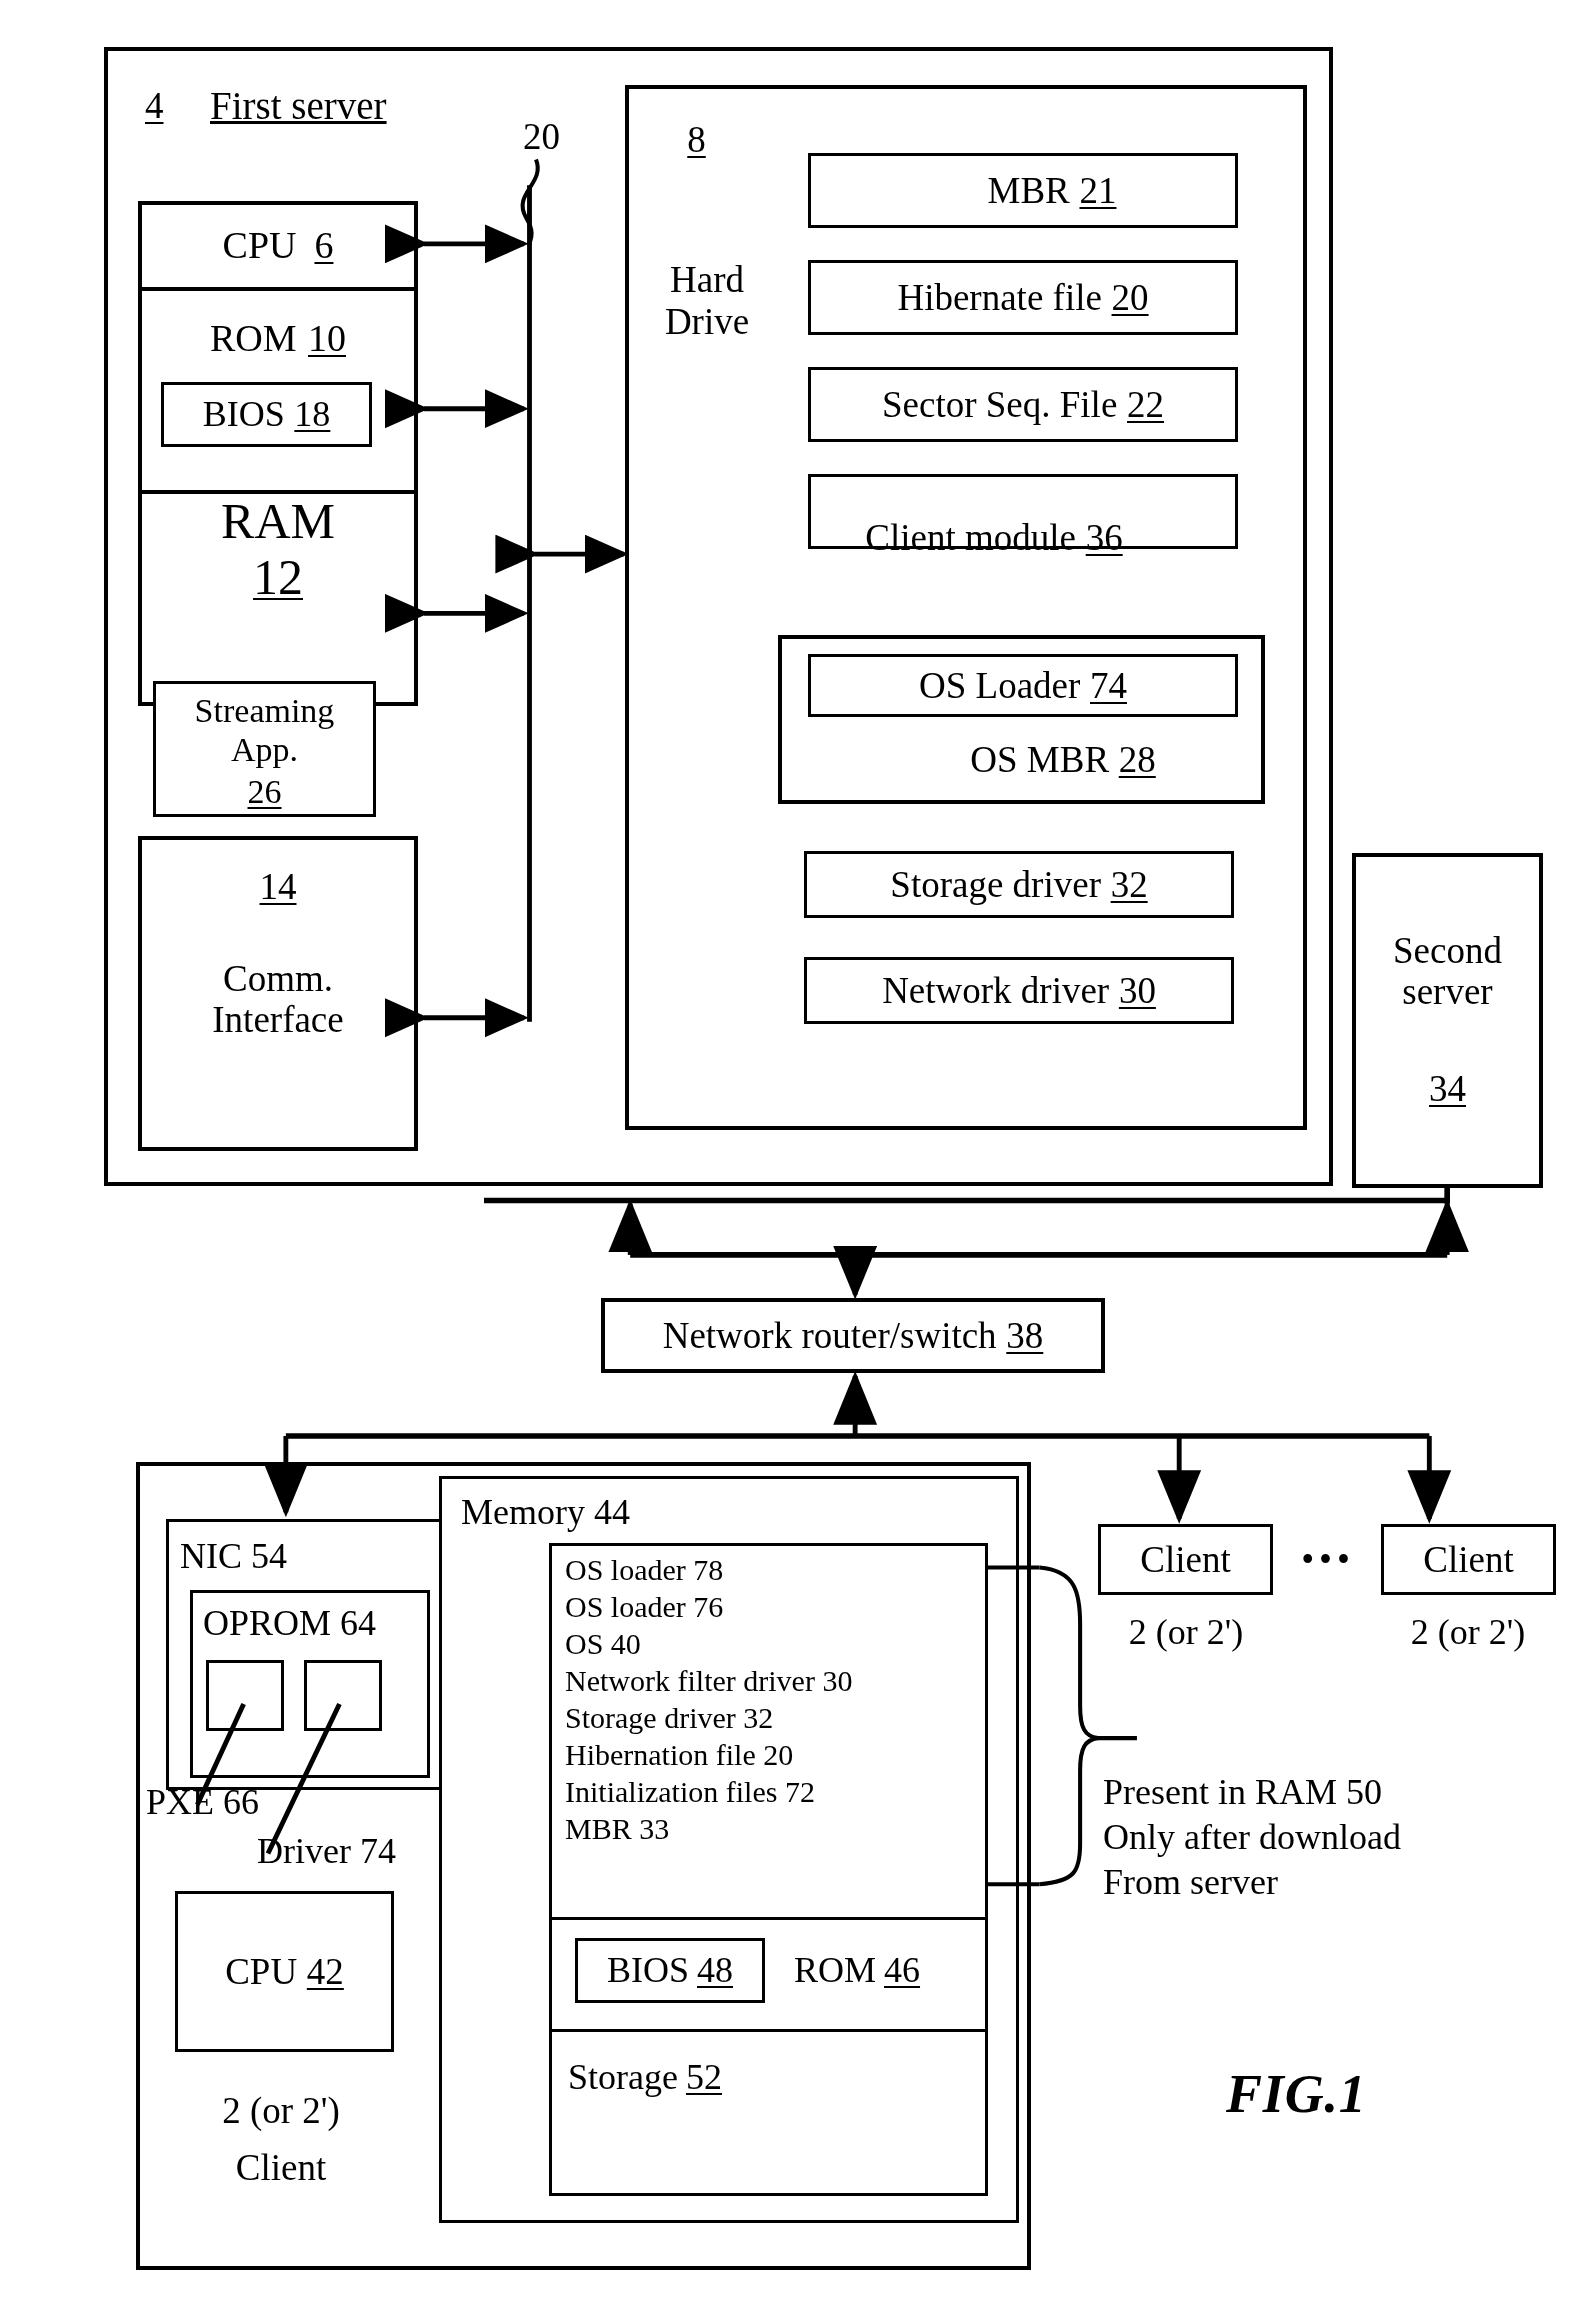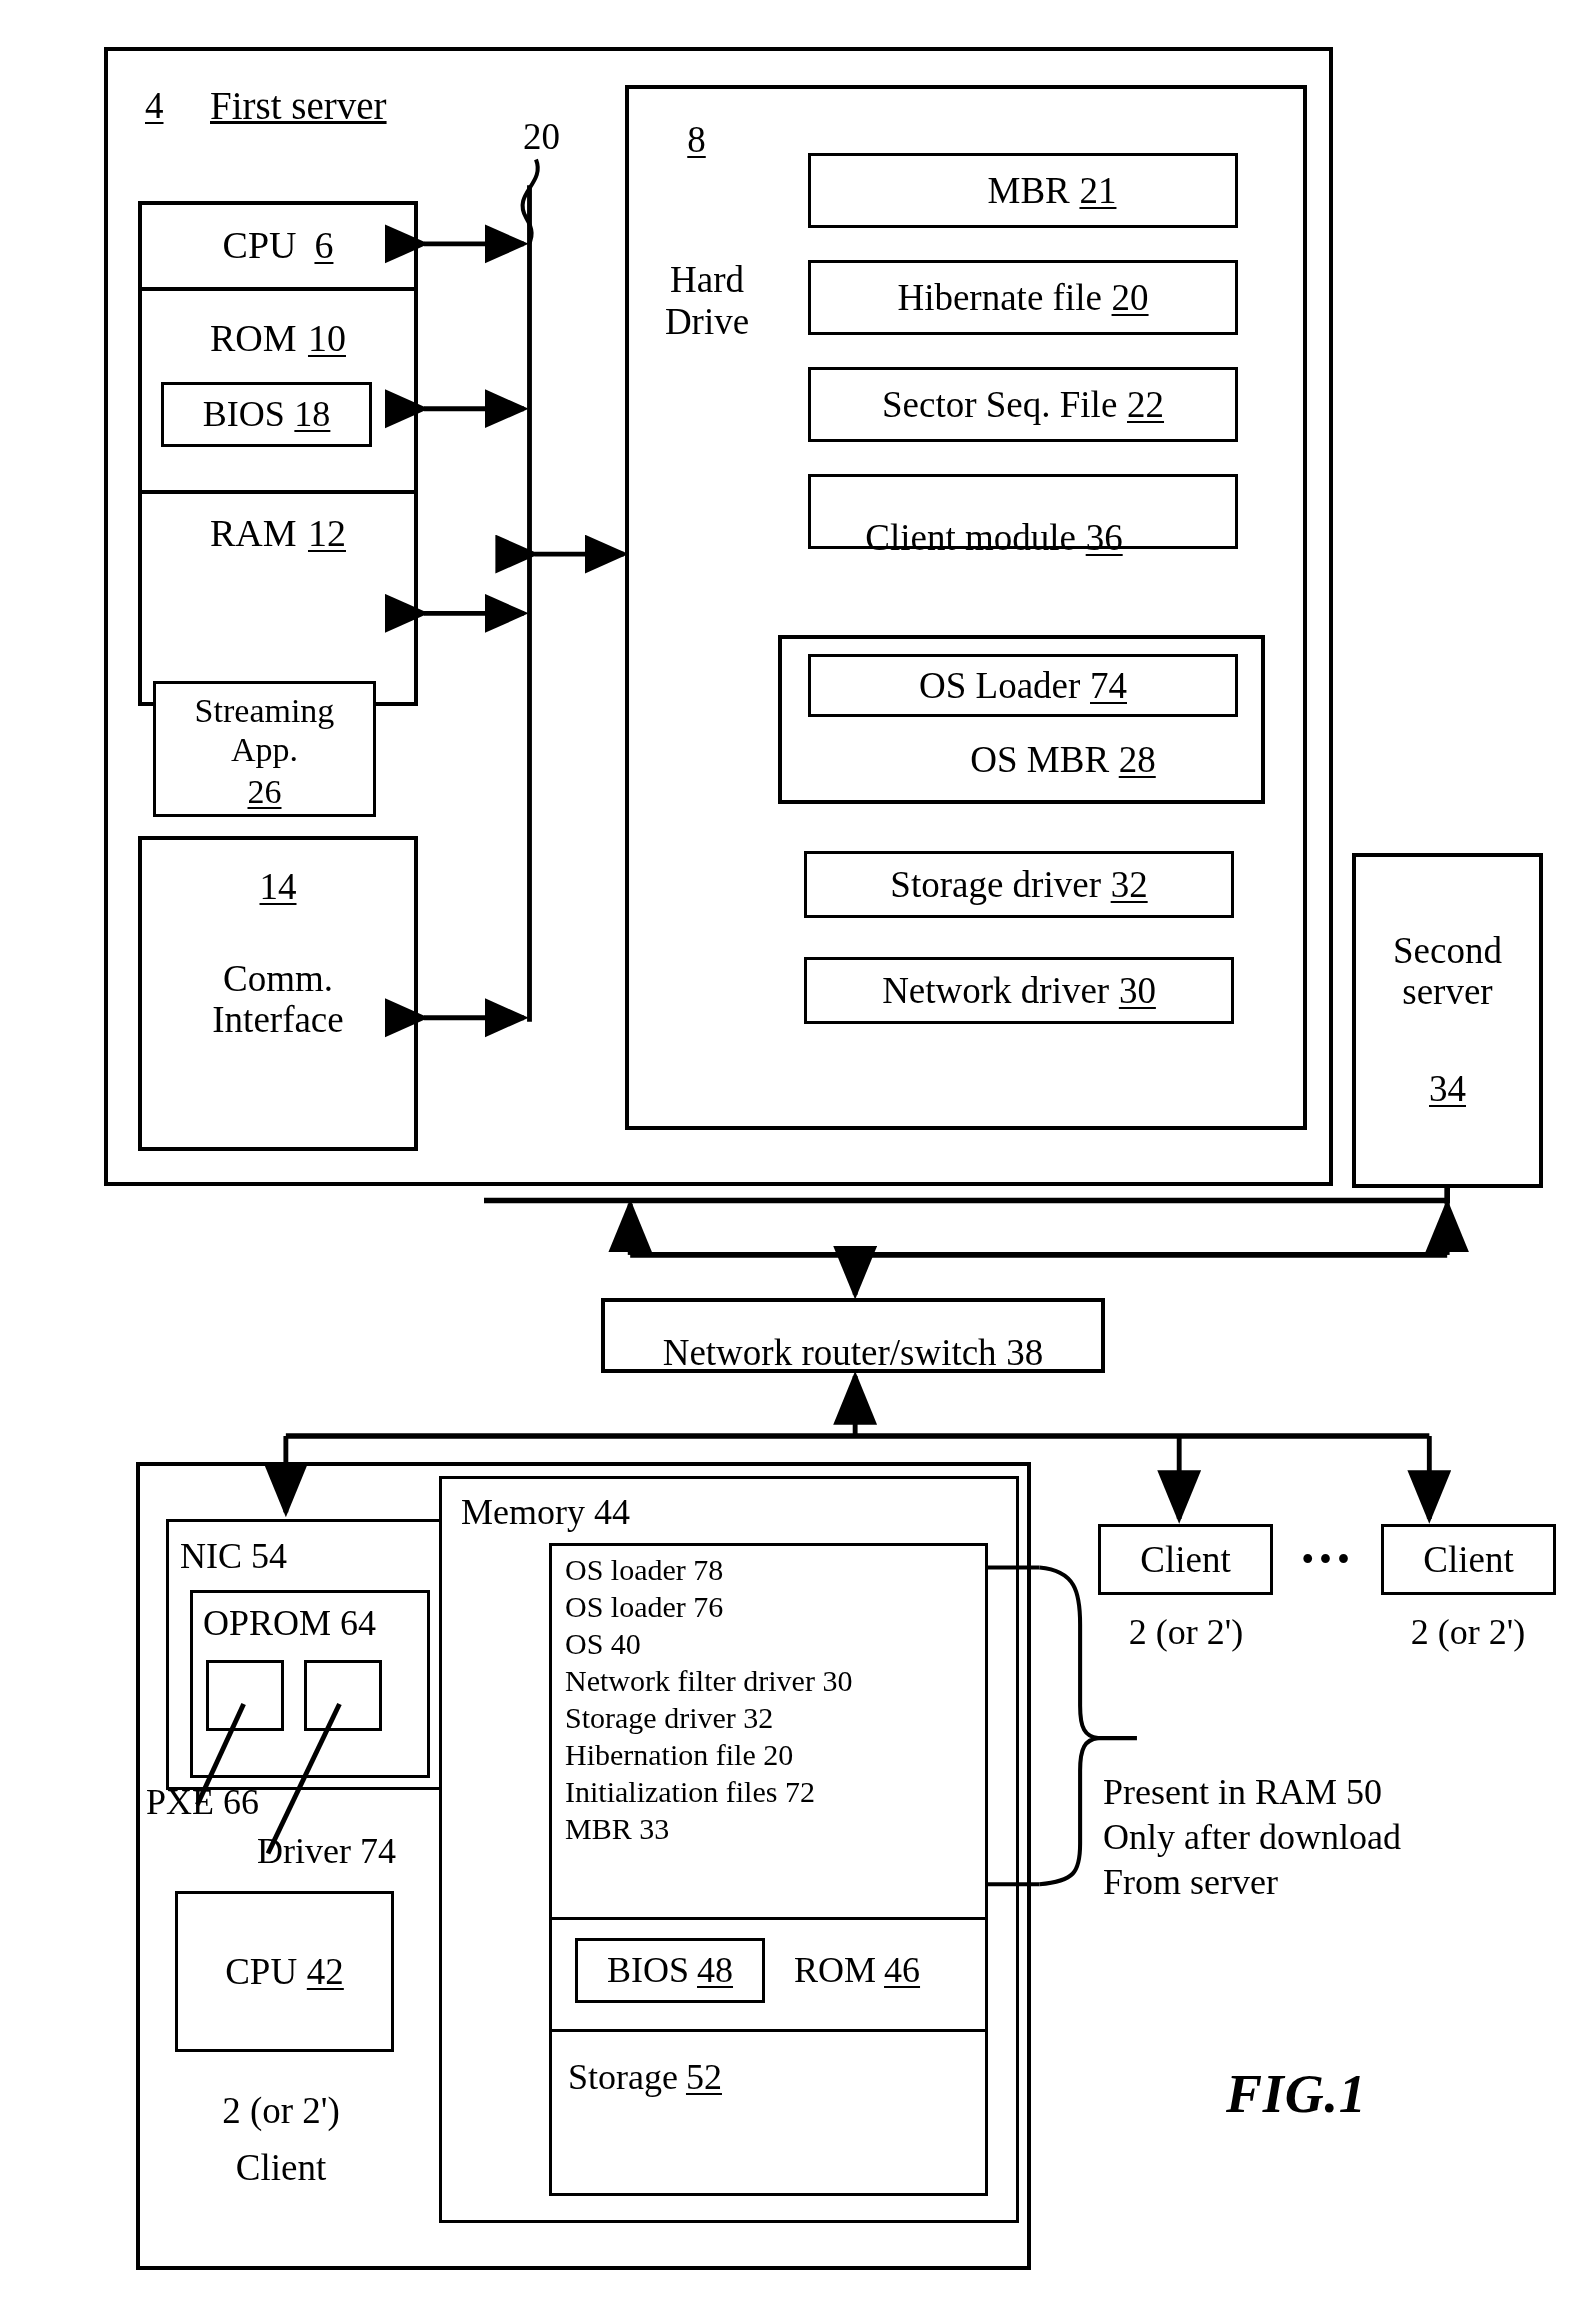--- a/index.html
+++ b/index.html
@@ -90,21 +90,21 @@
   </div>
 
   <div class="box-thin" style="left:161px; top:382px; width:211px; height:65px;"></div>
   <div class="lbl" style="left:161px; top:382px; width:211px; height:65px; font-size:36px;">
     <span>BIOS</span>
     <span style="display:inline-block; width:9.7px;"></span>
     <span class="u">18</span>
   </div>
   <div class="line" style="left:138px; top:490px; width:280px; height:4px;"></div>
 
-  <div class="lbl" style="left:146px; top:508px; width:264px; height:50px; font-size:38px;">
+  <div class="lbl" style="left:146px; top:524px; width:264px; height:50px; font-size:50px;flex-direction:column;">
     <span>RAM</span>
     <span style="display:inline-block; width:11.4px;"></span>
     <span class="u">12</span>
   </div>
 
   <div class="box-thin" style="left:153px; top:681px; width:223px; height:136px; top:681px;"></div>
   <div class="lbl" style="left:153px; top:682px; width:223px; height:97px; font-size:34px; flex-direction:column;">
     <span style="white-space:pre-line;">Streaming
 App.</span>
   </div>
@@ -176,21 +176,21 @@
     <span style="display:inline-block; width:9.7px;"></span>
     <span class="u">30</span>
   </div>
 
   <div class="box" style="left:1352px; top:853px; width:191px; height:335px;"></div>
   <div class="lbl" style="left:1352px; top:918px; width:191px; height:106px; font-size:37px; flex-direction:column;">Second
 server</div>
   <div class="lbl u" style="left:1352px; top:1064px; width:191px; height:50px; font-size:37px;">34</div>
 
   <div class="box" style="left:601px; top:1298px; width:504px; height:75px;"></div>
-  <div class="lbl" style="left:601px; top:1298px; width:504px; height:75px; font-size:37px;align-items:flex-end;">
+  <div class="lbl" style="left:601px; top:1298px; width:504px; height:75px; font-size:37px;">
     <span>Network router/switch</span>
     <span style="display:inline-block; width:9.7px;"></span>
     <span class="u">38</span>
   </div>
 
   <div class="box" style="left:136px; top:1462px; width:895px; height:808px;"></div>
 
   <div class="box-thin" style="left:166px; top:1519px; width:288px; height:271px;"></div>
   <div class="lbl lbl-left" style="left:180px; top:1533px; width:268px; height:47px; font-size:36px;">NIC 54</div>
 

